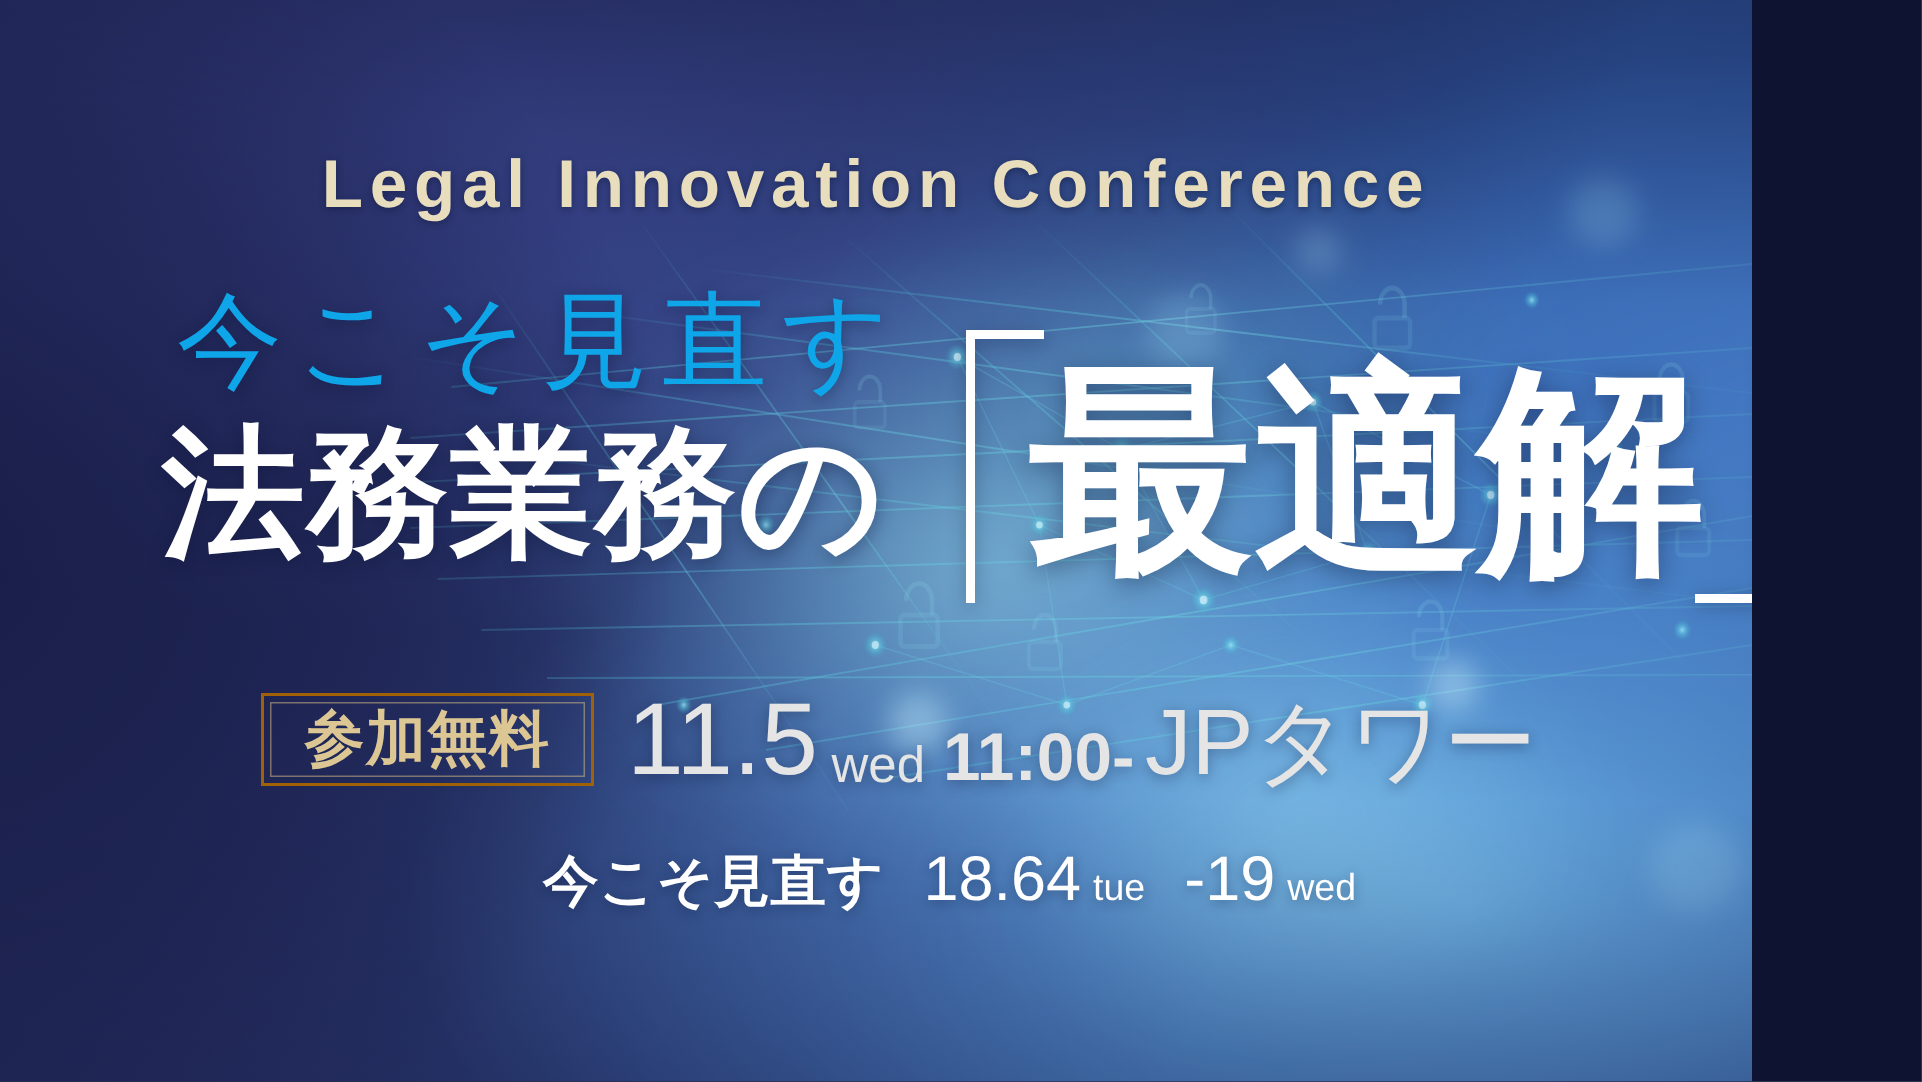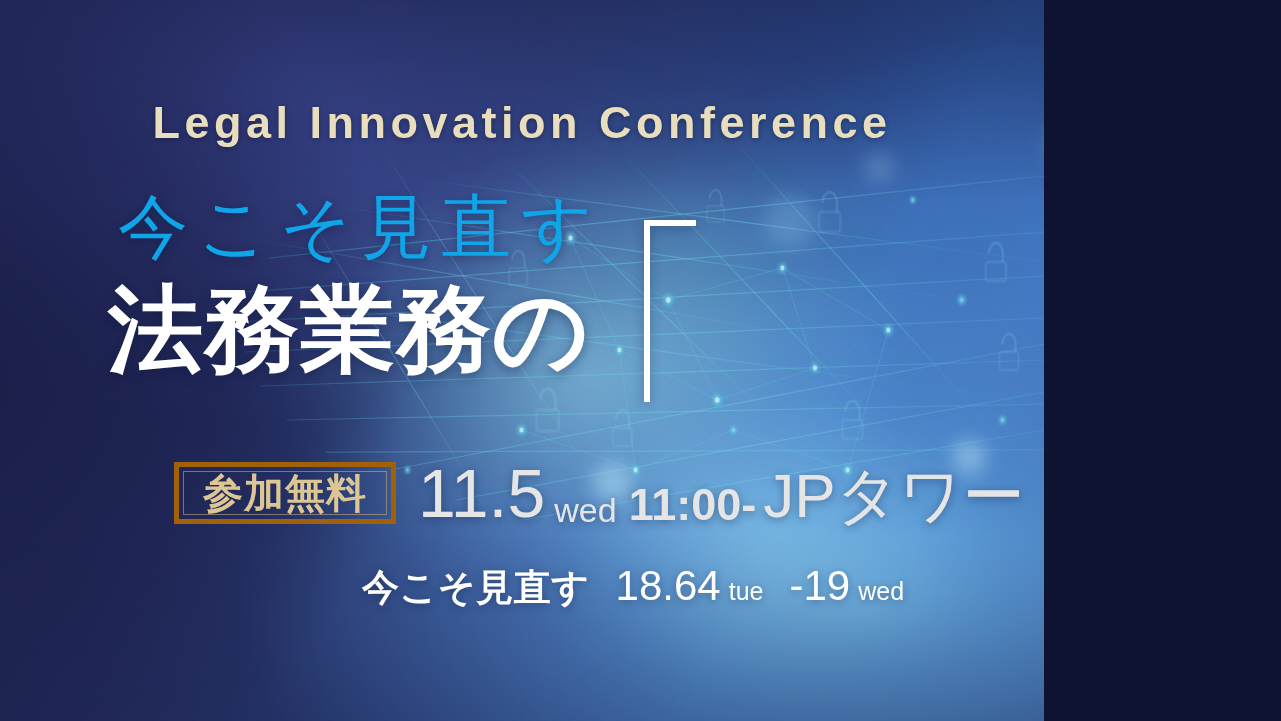--- a/index.html
+++ b/index.html
@@ -6,21 +6,21 @@
     margin: 0;
     padding: 0;
     background: #0d1330;
   }
   body {
     font-family: "Liberation Sans", sans-serif;
   }
 
   #poster {
     position: relative;
-    width: 1044px;
+    width: 1168px;
     height: 721px;
     overflow: hidden;
     background: #242b5d;
   }
 
   
   .bg-base {
     position: absolute;
     inset: 0;
     background:
@@ -195,21 +195,21 @@
   }
 
   
   .badge {
     position: absolute;
     left: 174px;
     top: 462px;
     width: 222px;
     height: 62px;
     box-sizing: border-box;
-    border: 5px solid #a16207;
+    border: 2px solid #a16207;
     display: flex;
     align-items: center;
     justify-content: center;
   }
   .badge::after {
     content: "";
     position: absolute;
     inset: 4px;
     border: 1px solid rgba(205,181,130,0.55);
     pointer-events: none;
@@ -435,20 +435,21 @@
   <div class="content">
 
     <div class="eyebrow">Legal Innovation Conference</div>
 
     <div class="line-kanji-1">今こそ見直す</div>
 
     <div class="line-kanji-2">法務業務の</div>
 
     <div class="bracket bracket-open"></div>
 
+    <div class="headline-big">最適解</div>
 
     <div class="bracket bracket-close"></div>
 
     <div class="badge">
       <span class="badge-label">参加無料</span>
     </div>
 
     <div class="datebar">
       <span class="d-num">11.5</span>
       <span class="d-dow">wed</span>

